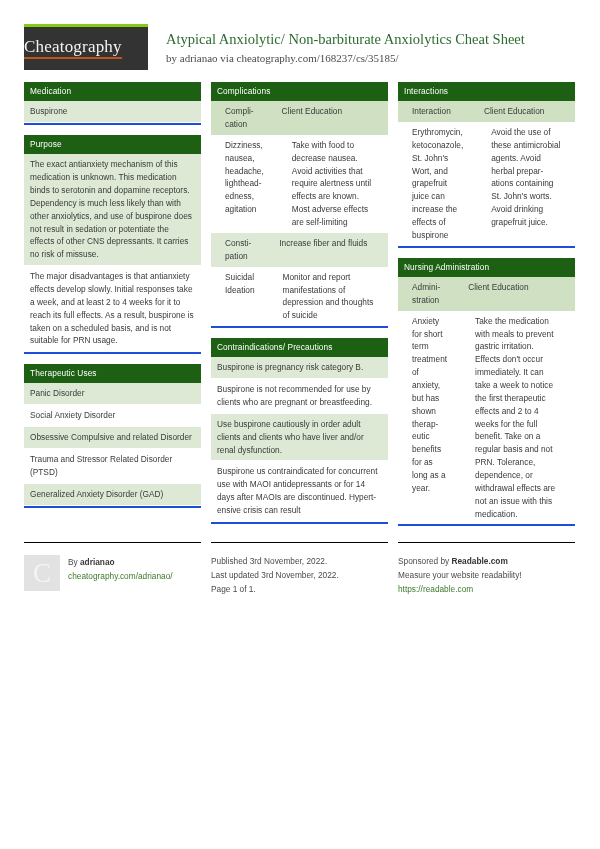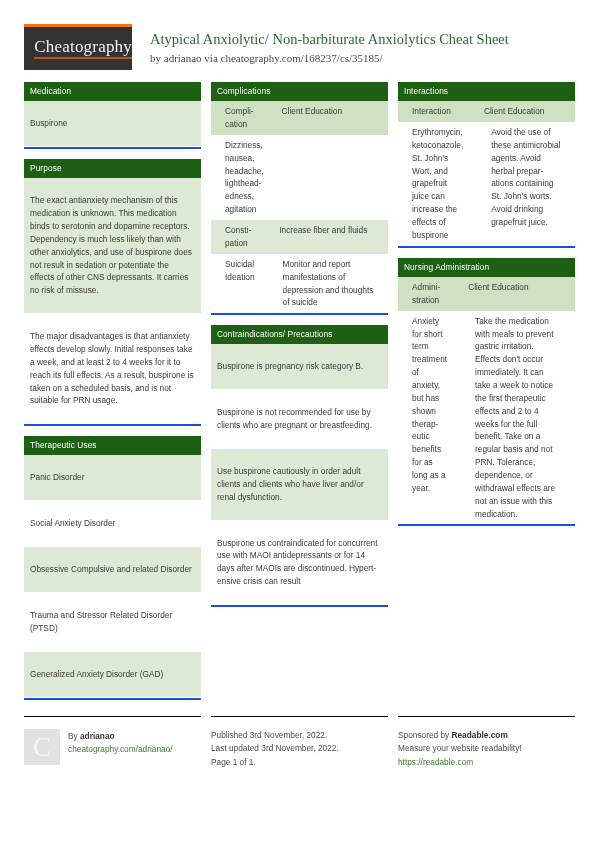--- a/index.html
+++ b/index.html
@@ -25,28 +25,28 @@
   }
 
   
   .header {
     display: flex;
     align-items: flex-start;
     padding: 24px 24px 0 24px;
     box-sizing: border-box;
   }
   .logo-box {
-    width: 108px;
+    width: 124px;
     height: 46px;
     background: #333333;
-    border-top: 3px solid #f97316;
+    border-top: 3px solid #84cc16;
     box-sizing: border-box;
     display: flex;
     align-items: center;
-    justify-content: flex-end;
+    justify-content: flex-start;
     flex: 0 0 auto;
   }
   .logo-text {
     font-family: "Liberation Serif", serif;
     font-size: 17px;
     color: #f2f2f2;
     letter-spacing: 0.2px;
     border-bottom: 2px solid #c0541f;
     line-height: 1.1;
     padding-bottom: 0px;
@@ -99,21 +99,21 @@
     font-size: 8.3px;
     padding: 4px 6px 4px 6px;
     line-height: 1.35;
     letter-spacing: 0.1px;
   }
 
   
   .row {
     font-size: 8.3px;
     line-height: 1.55;
-    padding: 16px 6px;
+    padding: 4px 6px;
     color: #3a3a3a;
     border-bottom: 1px solid #ffffff;
   }
   .row.odd { background: #dde9d4; }
   .row.even { background: #ffffff; }
 
   
   .trow {
     display: flex;
     font-size: 8.3px;
@@ -213,20 +213,21 @@
     <div class="col">
 
       <div class="block">
         <div class="block-title">Complications</div>
         <div class="trow head">
           <div class="tcell tc-a">Compli­cation</div>
           <div class="tcell tc-b">Client Education</div>
         </div>
         <div class="trow even">
           <div class="tcell tc-a">Dizziness, nausea, headache, lighthead­edness, agitation</div>
+          <div class="tcell tc-b">Take with food to decrease nausea. Avoid activities that require alertness until effects are known. Most adverse effects are self-limiting</div>
         </div>
         <div class="trow odd">
           <div class="tcell tc-a">Consti­pation</div>
           <div class="tcell tc-b">Increase fiber and fluids</div>
         </div>
         <div class="trow even">
           <div class="tcell tc-a">Suicidal Ideation</div>
           <div class="tcell tc-b">Monitor and report manifesta­tions of depression and thoughts of suicide</div>
         </div>
       </div>

